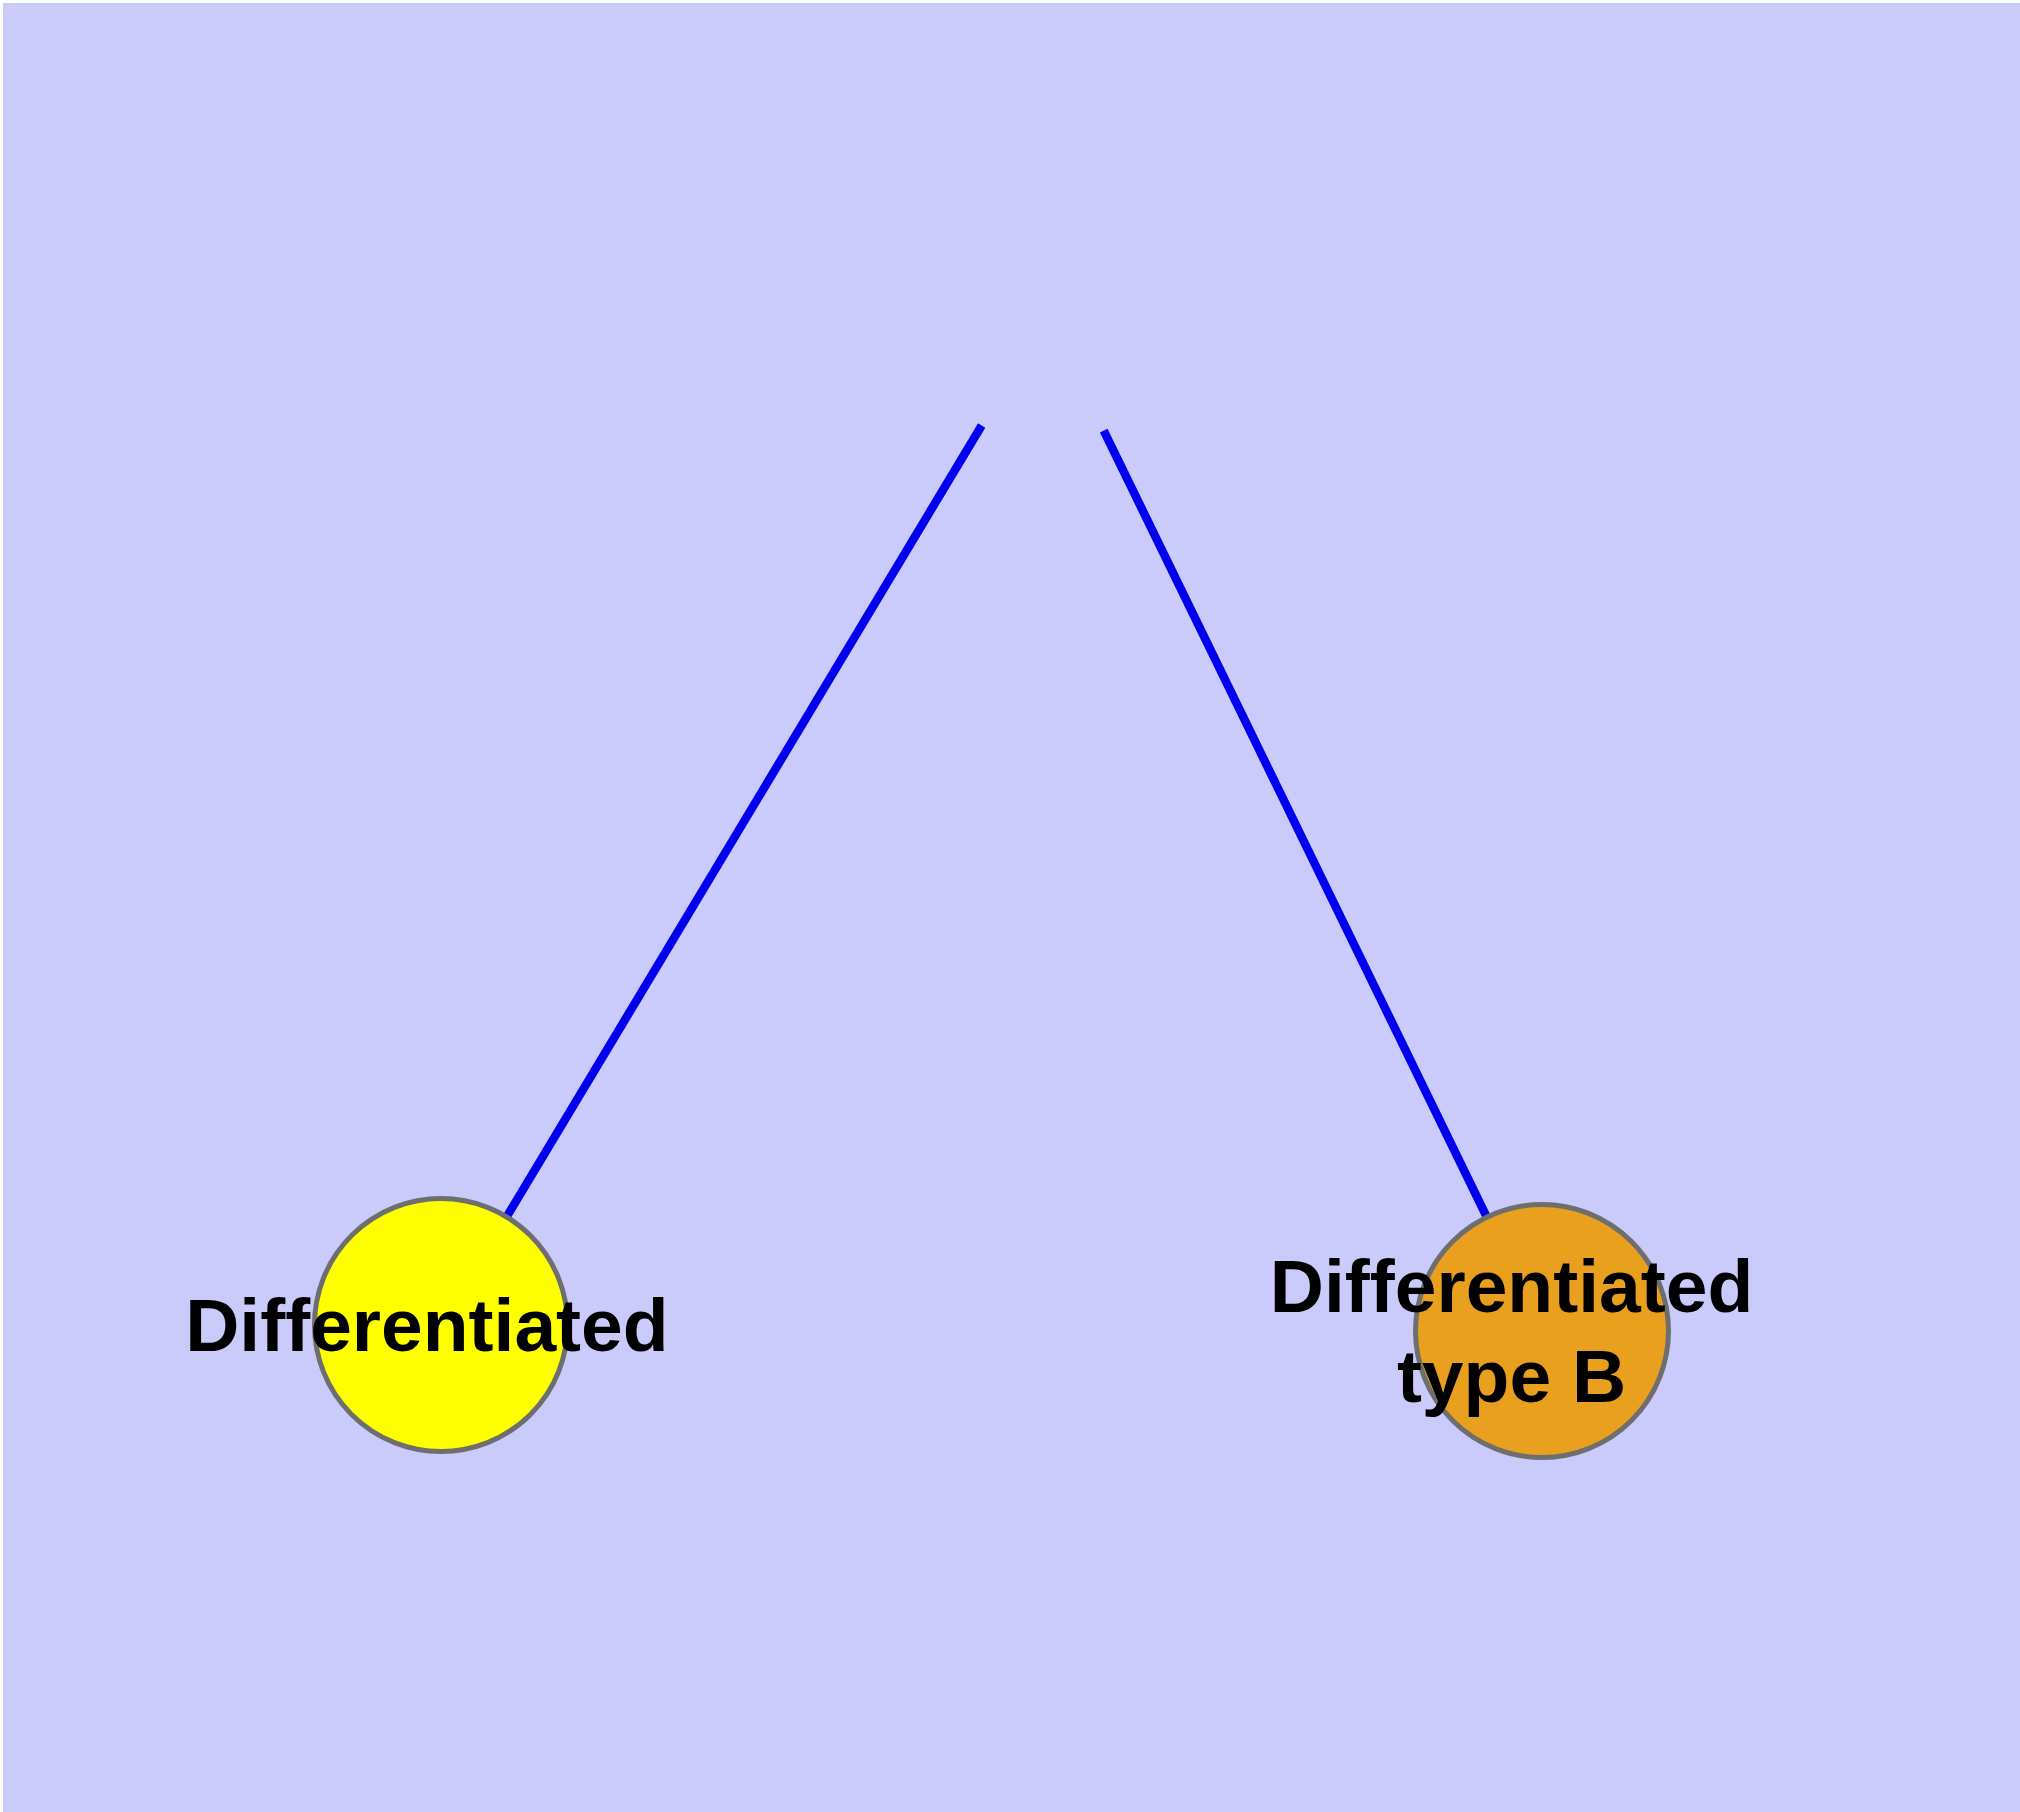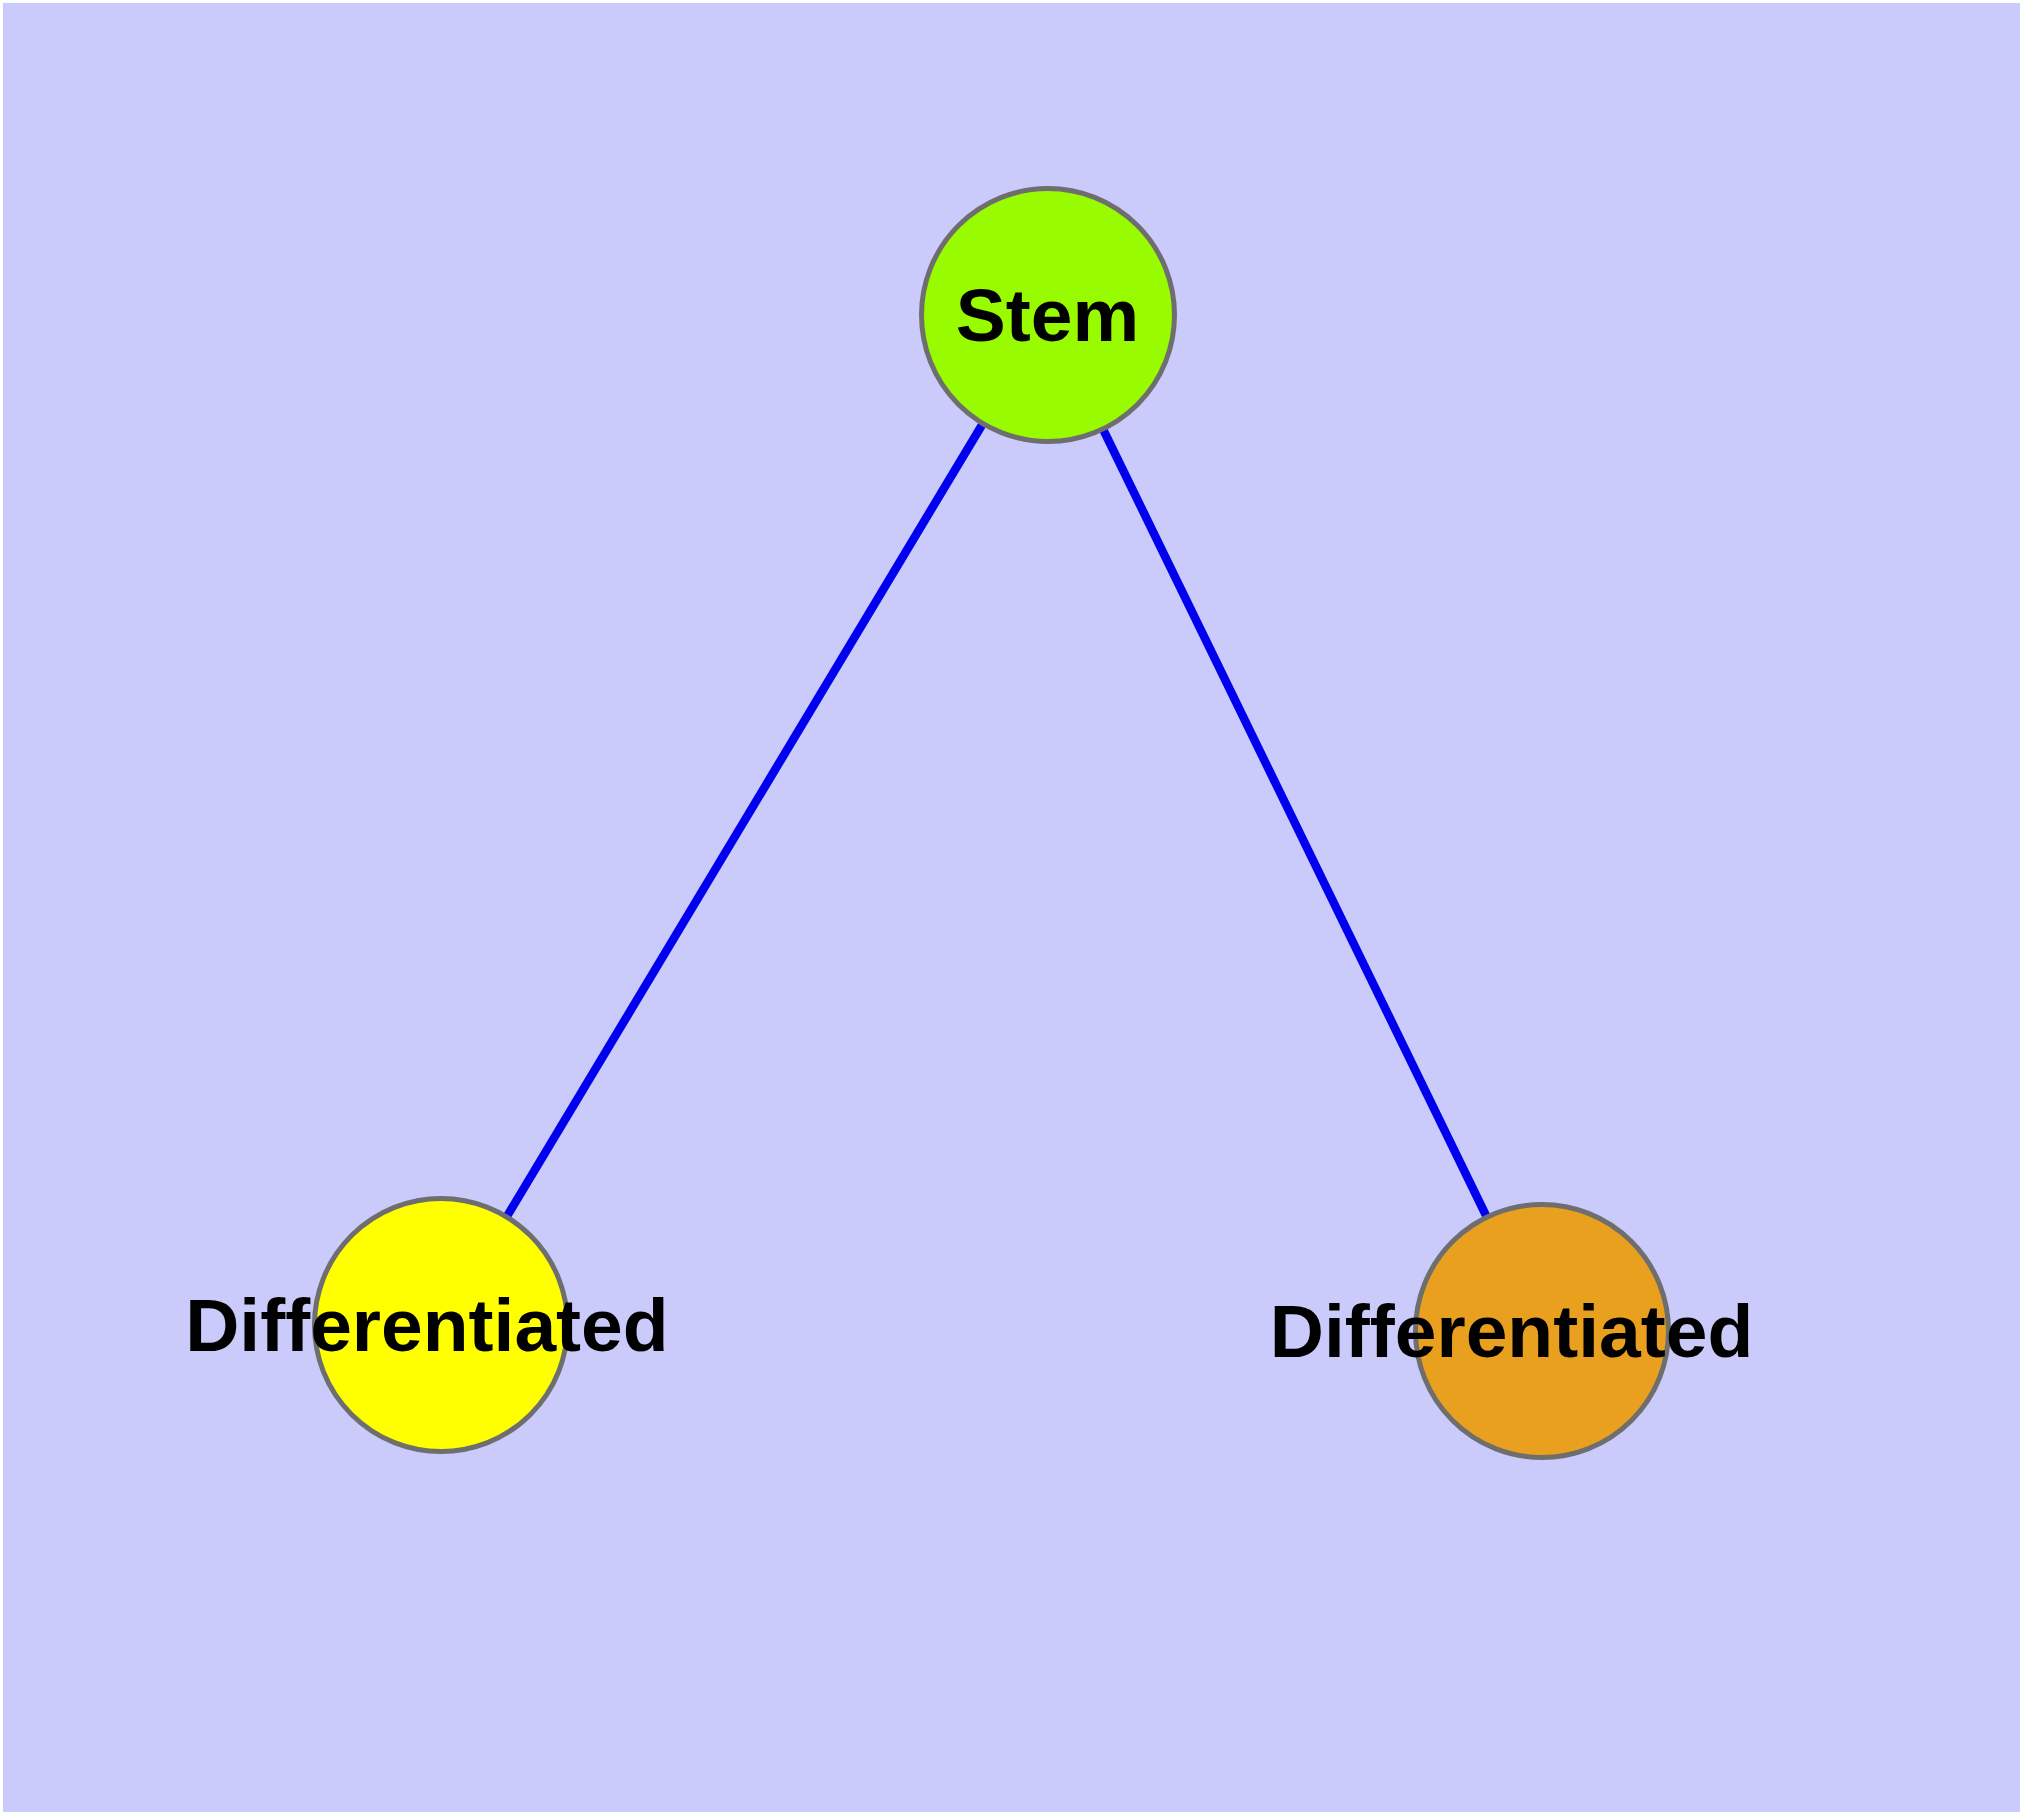--- a/index.html
+++ b/index.html
@@ -59,32 +59,28 @@
 </head>
 <body>
 
 <div class="canvas" style="background-color: rgb(202, 203, 251);">
 
   <svg class="edges-layer" viewBox="0 0 2384 2138" xmlns="http://www.w3.org/2000/svg">
     <line class="edge" x1="1158" y1="502" x2="598" y2="1435" style="stroke: rgb(0, 0, 238);"></line>
     <line class="edge" x1="1302" y1="508" x2="1753" y2="1434" style="stroke: rgb(0, 0, 238);"></line>
   </svg>
 
-  <div class="node node-stem" style="background-color: rgb(153, 251, 0); border-color: rgb(110, 110, 110);">
-    <div class="node-label">
-      <div>Stem</div>
-    </div>
-  </div>
 
   <div class="node node-type-a" style="background-color: rgb(255, 255, 0); border-color: rgb(110, 110, 110);">
     <div class="node-label">
       <div>Differentiated</div>
     </div>
   </div>
 
   <div class="node node-type-b" style="background-color: rgb(232, 160, 30); border-color: rgb(110, 110, 110);">
     <div class="node-label">
       <div>Differentiated</div>
+      <div>type B</div>
     </div>
   </div>
 
 </div>
 
 
 </body></html>

